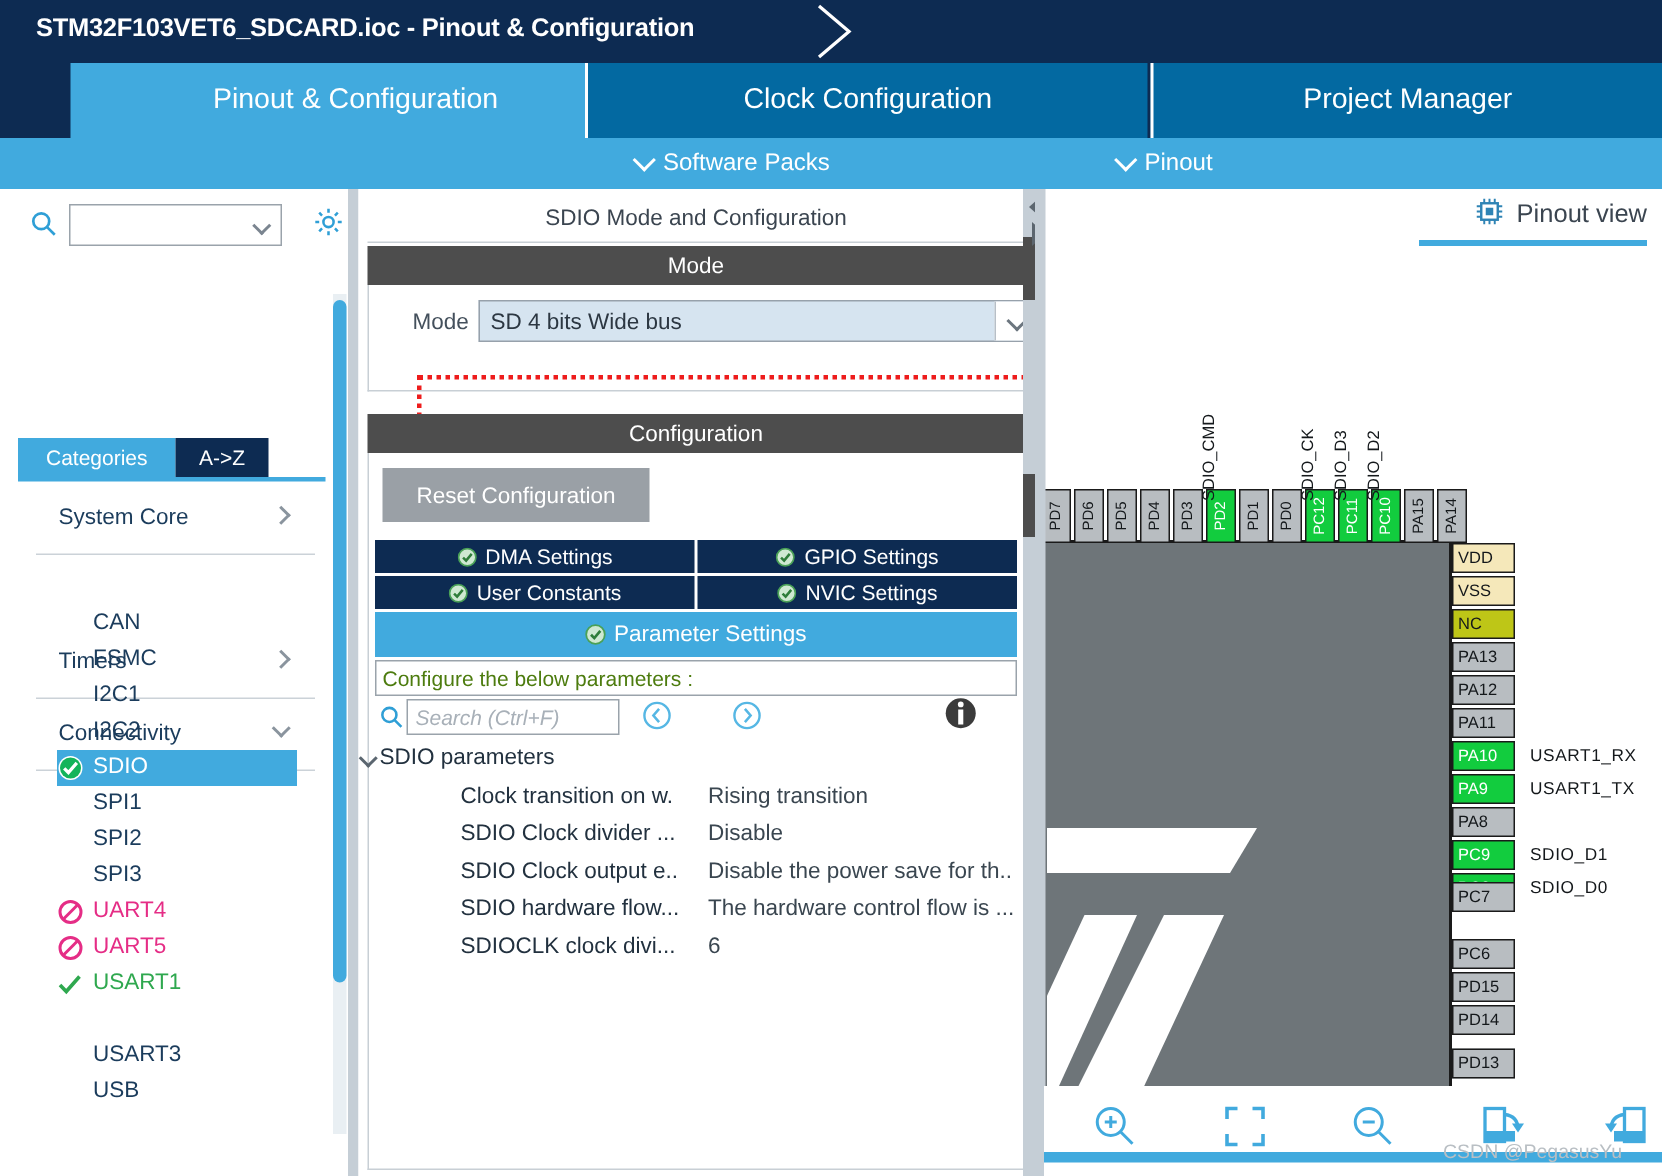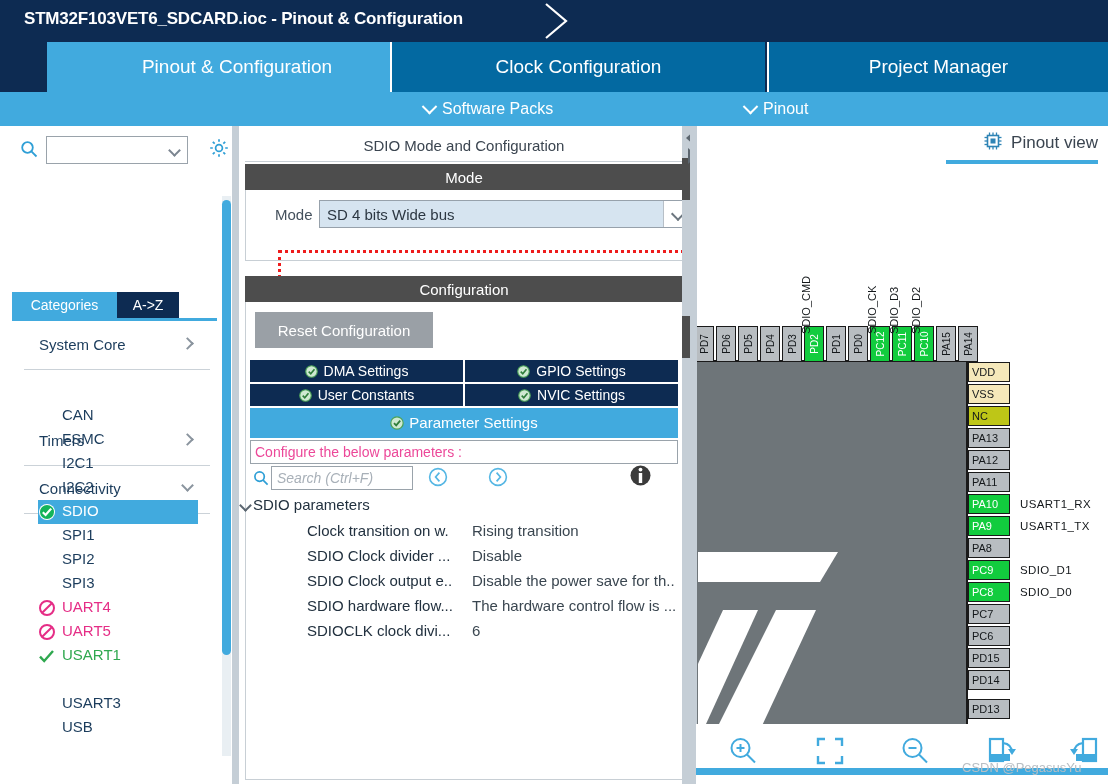--- a/index.html
+++ b/index.html
@@ -227,21 +227,21 @@
   #cfgt-param{ left: 11px;  top: 282px; width: 428px; height: 28px; }
   #param-underline {
     position: absolute; left: 11px; top: 310px; width: 428px; height: 2px;
     background: #41aade;
   }
   .okdot { display: inline-block; width: 13px; height: 13px; }
 
   #cfg-note {
     position: absolute; left: 11px; top: 314px; width: 428px; height: 24px;
     border: 1px solid #9aa3ab; background: #ffffff;
-    font-size: 14px; color: #ec4899;
+    font-size: 14px; color: #4d7c0f;
     display: flex; align-items: center; padding-left: 4px;
   }
   #psearch-mag { position: absolute; left: 14px; top: 344px; width: 16px; height: 16px; }
   #psearch {
     position: absolute; left: 32px; top: 340px; width: 142px; height: 24px;
     border: 1px solid #9aa3ab; background: #ffffff;
   }
   #psearch .ph {
     position: absolute; left: 5px; top: 3px;
     font-size: 14px; color: #a8b0b8; font-style: italic;
@@ -777,21 +777,21 @@
       </div>
     <div class="rpin gray" style="top:176px;">
         <span>PA8</span>
       </div>
     <div class="rpin act" style="top:198px;">
         <span>PC9</span>
       </div>
     <div class="rpin act" style="top:220px;">
         <span>PC8</span>
       </div>
-    <div class="rpin gray" style="top:242px;">
+    <div class="rpin gray" style="top:226px;">
         <span>PC7</span>
       </div>
     <div class="rpin gray" style="top:264px;">
         <span>PC6</span>
       </div>
     <div class="rpin gray" style="top:286px;">
         <span>PD15</span>
       </div>
     <div class="rpin gray" style="top:308px;">
         <span>PD14</span>

